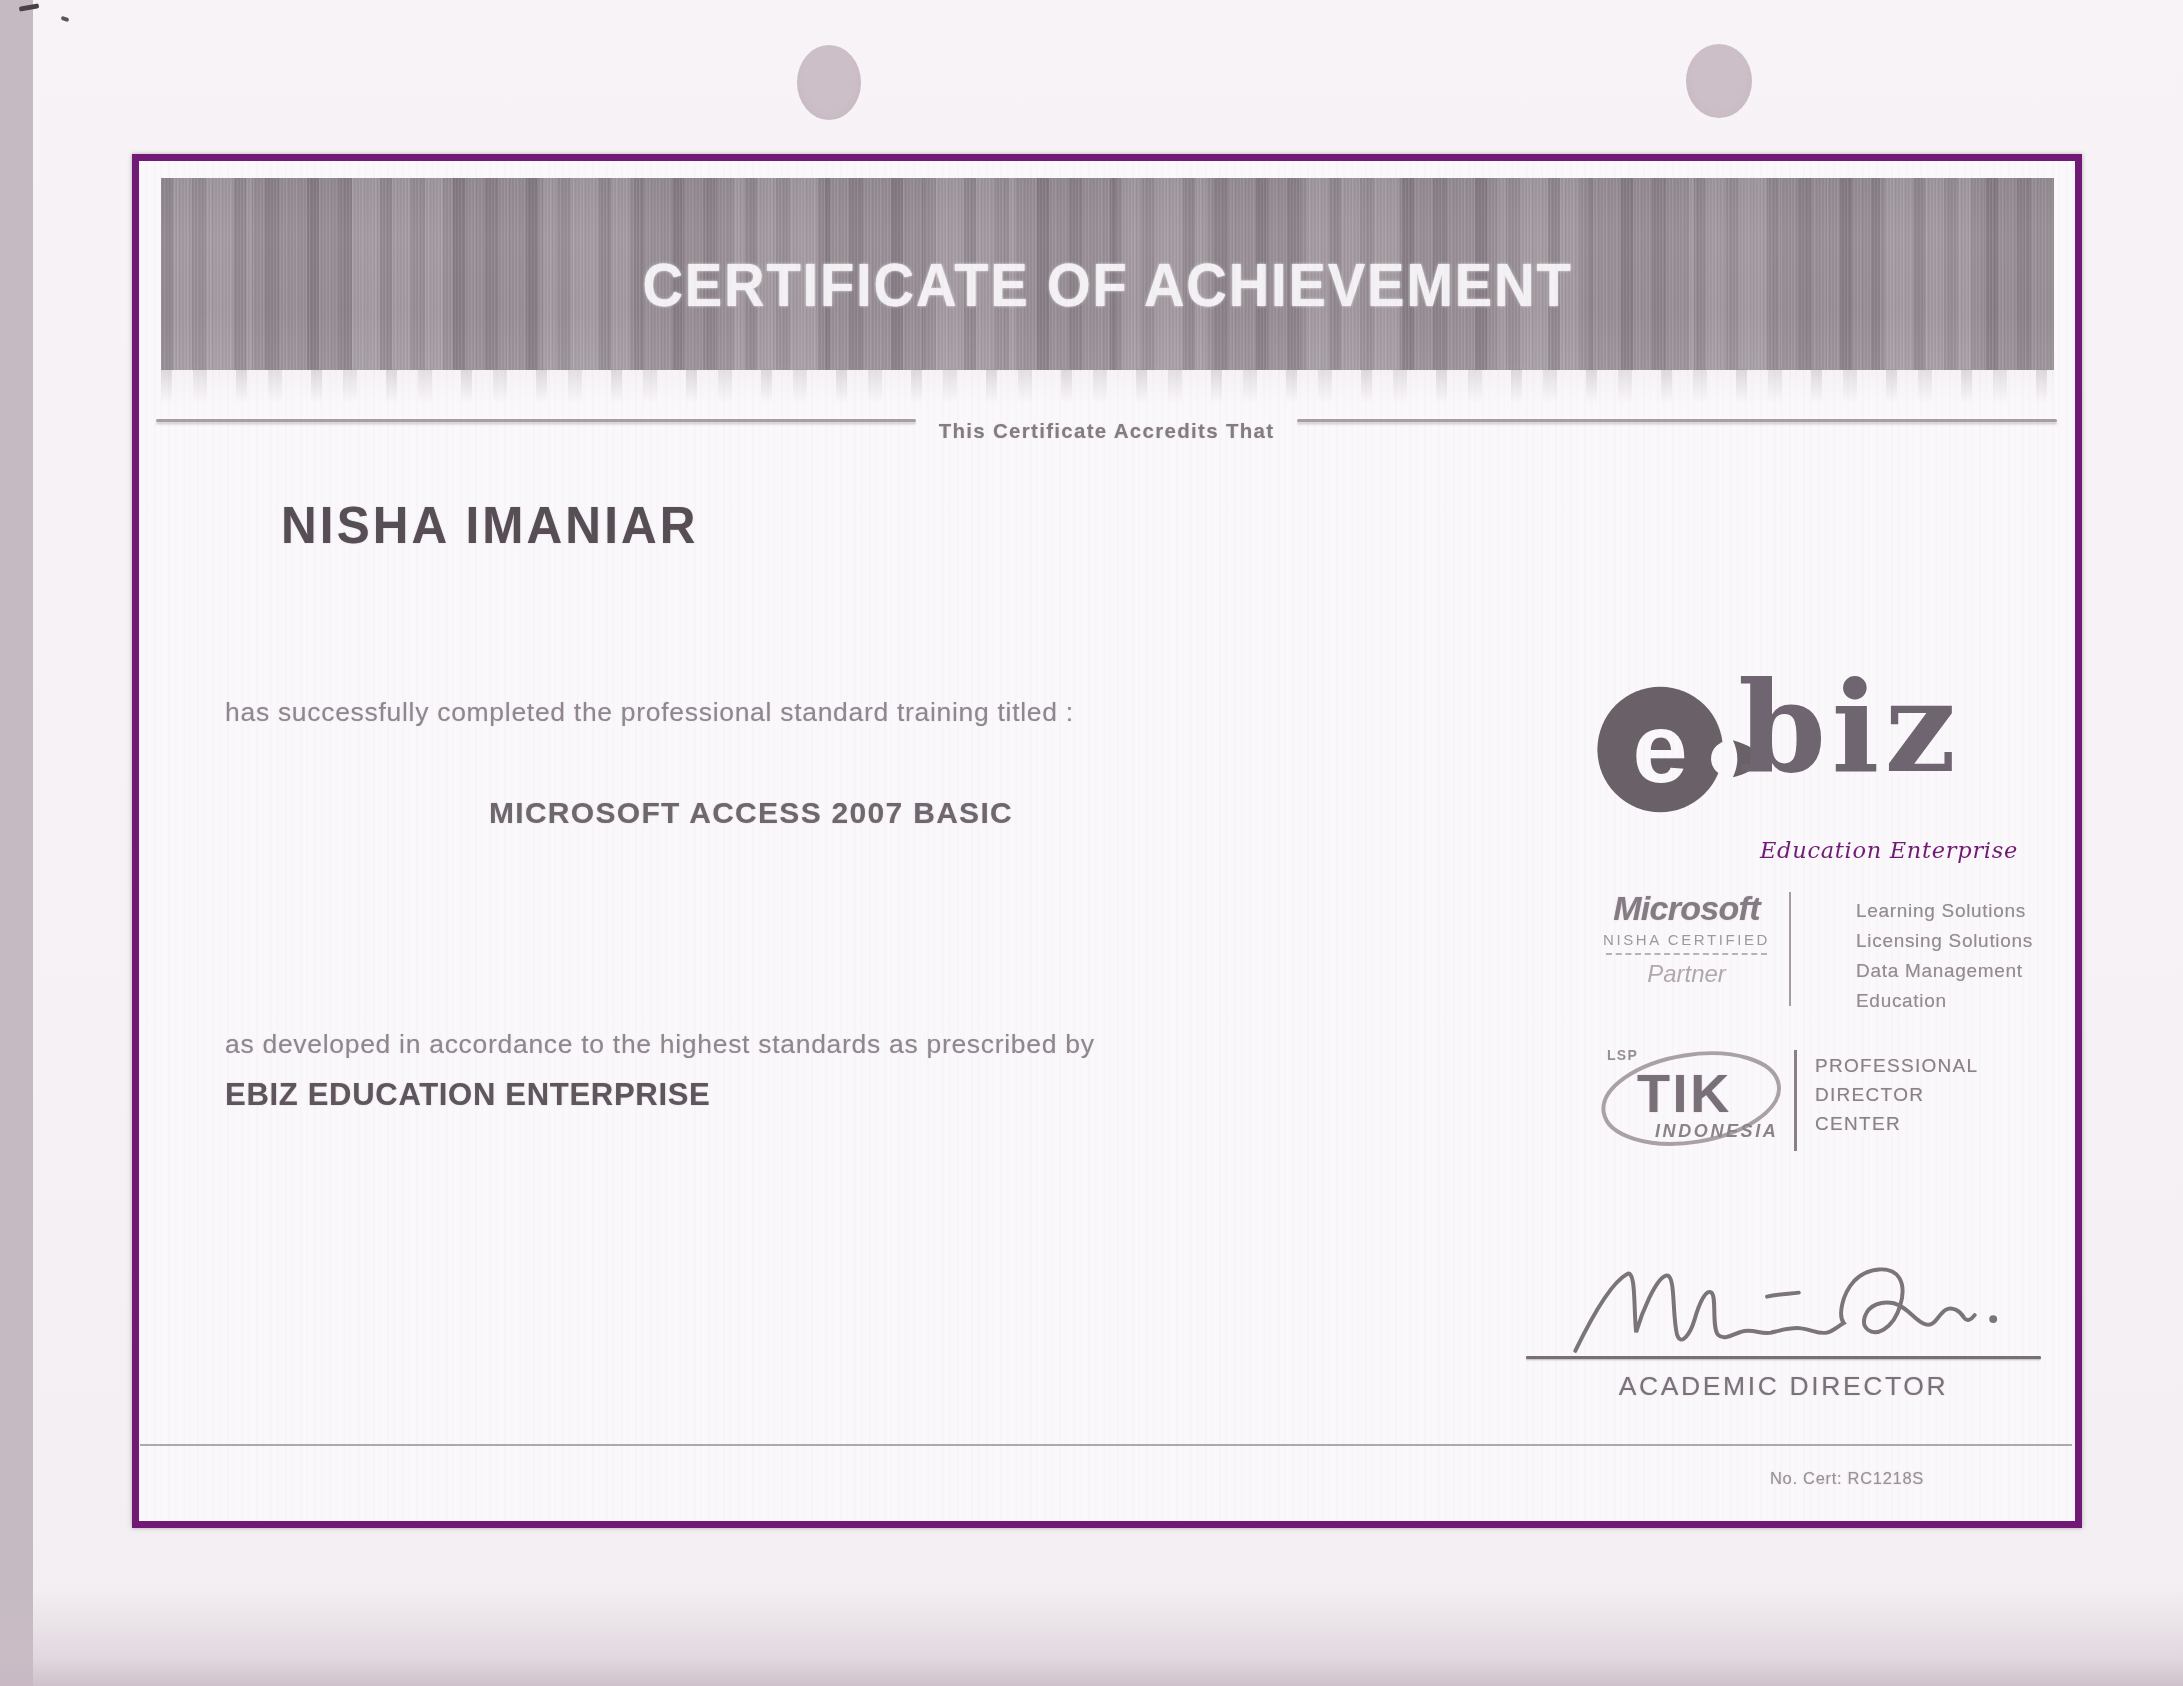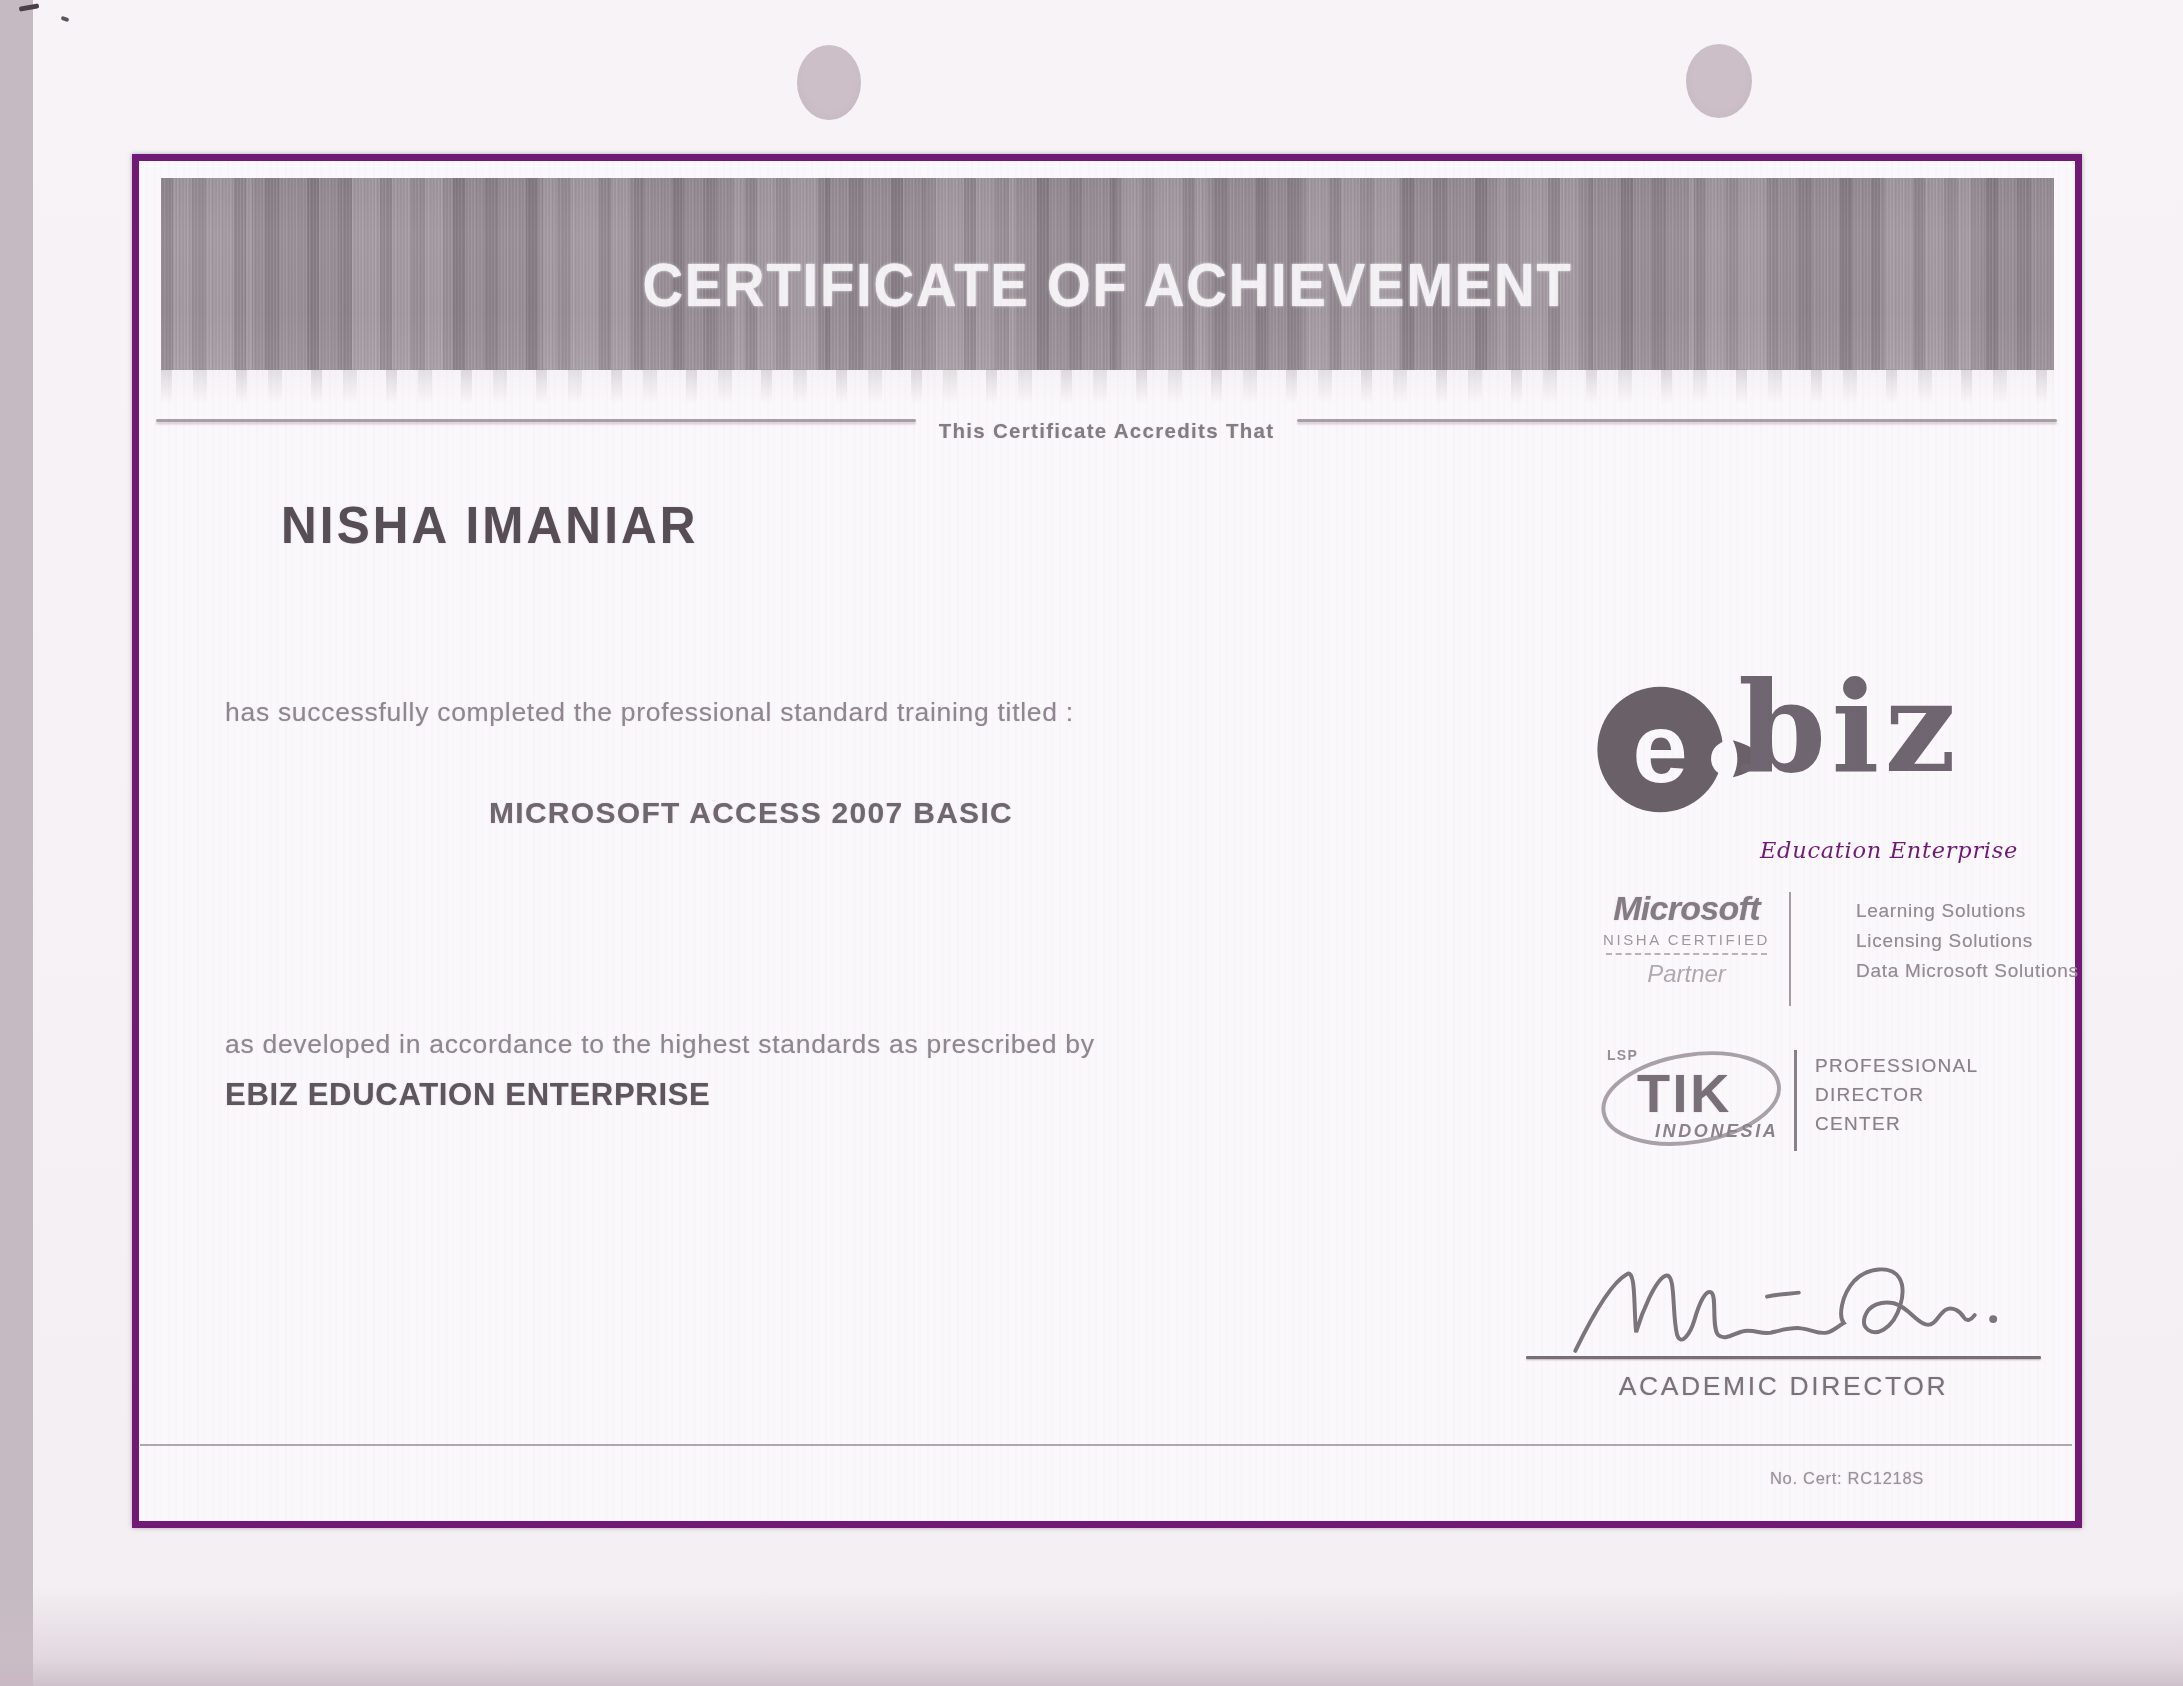--- a/index.html
+++ b/index.html
@@ -204,21 +204,21 @@
     <div class="ms-left">
       <div class="ms-name">Microsoft</div>
       <div class="ms-tier">NISHA CERTIFIED</div>
       <div class="ms-hatch"></div>
       <div class="ms-role">Partner</div>
     </div>
     <div class="ms-divider"></div>
     <div class="ms-right">
       <div>Learning Solutions</div>
       <div>Licensing Solutions</div>
-      <div>Data Microsoft Solutions</div>
+      <div>Data Management Education</div>
     </div>
   </div>
 
   <div class="abs tik">
     <svg class="tik-swoosh" width="199" height="119" viewBox="0 0 300 180">
       <ellipse cx="145" cy="84" rx="134" ry="66" fill="none" stroke="#8d848b" stroke-width="6" opacity="0.75" transform="rotate(-9 145 84)"></ellipse>
     </svg>
     <div class="tik-prefix">LSP</div>
     <div class="tik-name">TIK</div>
     <div class="tik-country">INDONESIA</div>

